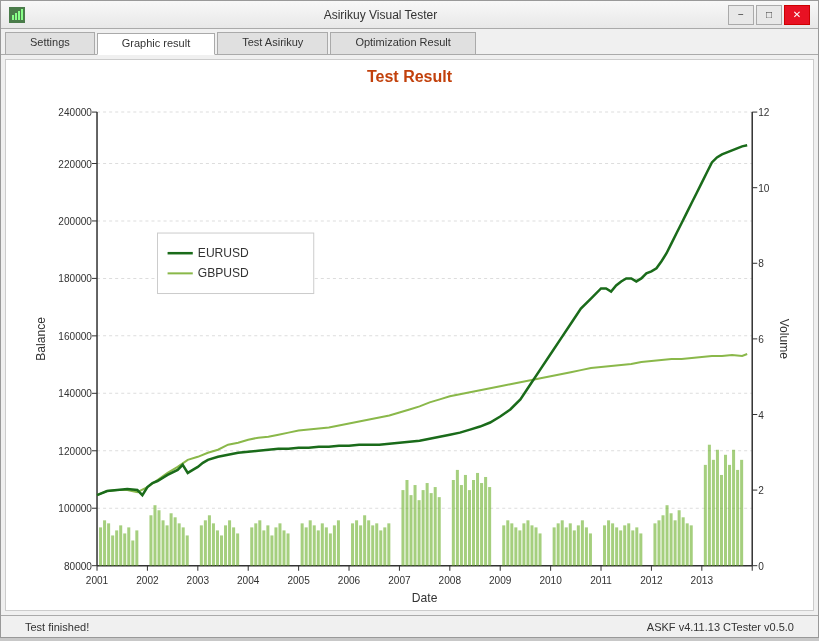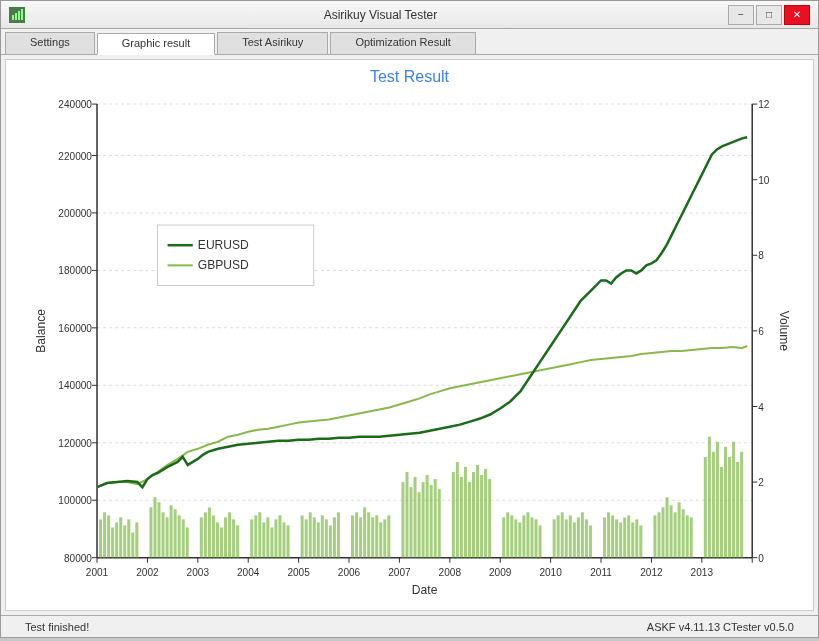--- a/index.html
+++ b/index.html
@@ -100,23 +100,23 @@
       overflow: hidden;
     }
     .chart-container {
       width: 100%;
       height: 100%;
       position: relative;
     }
     .chart-title {
       text-align: center;
       font-size: 16px;
-      color: #3b82f6;
-      margin-bottom: 8px;
-      font-weight: normal;
+      color: #c2410c;
+      margin-bottom: 16px;
+      font-weight: bold;
     }
     .chart-area {
       position: relative;
       width: 100%;
       height: calc(100% - 30px);
     }
     svg.chart-svg {
       width: 100%;
       height: 100%;
     }

